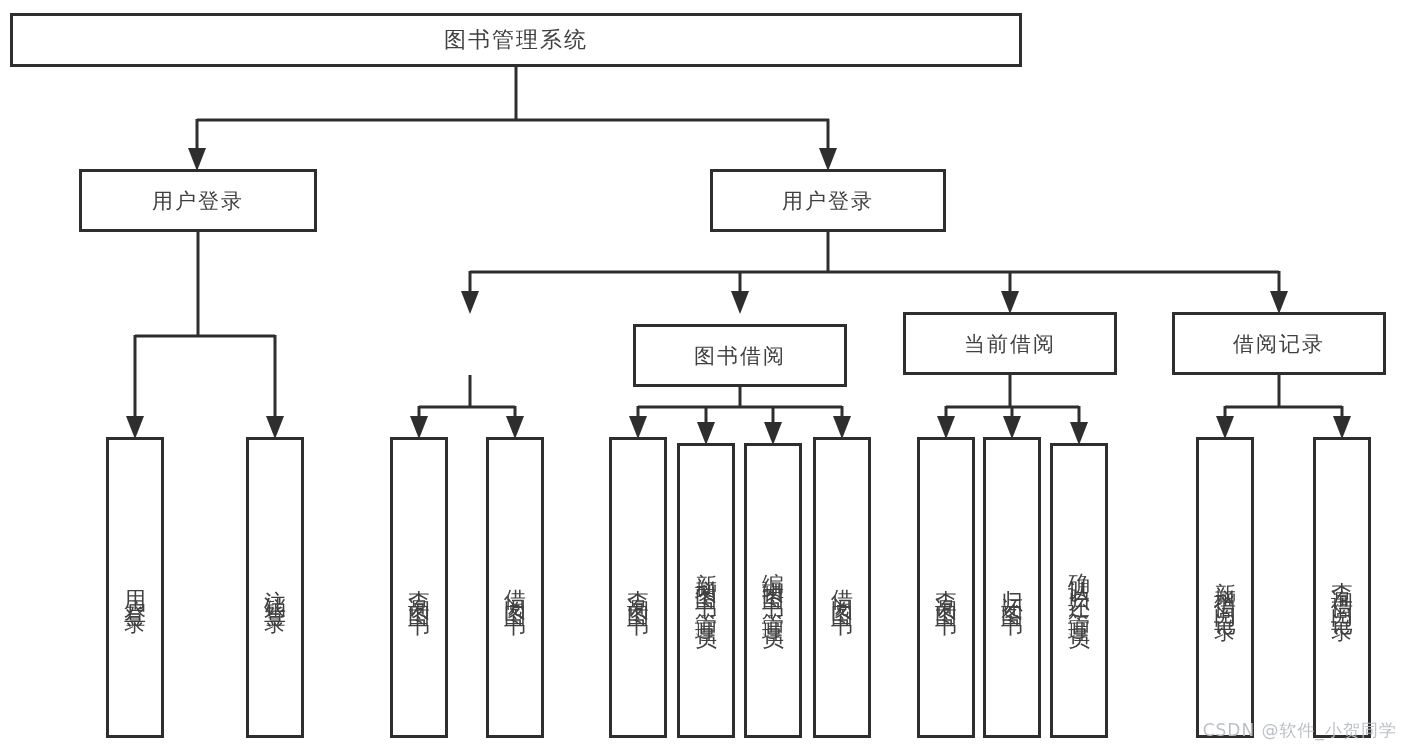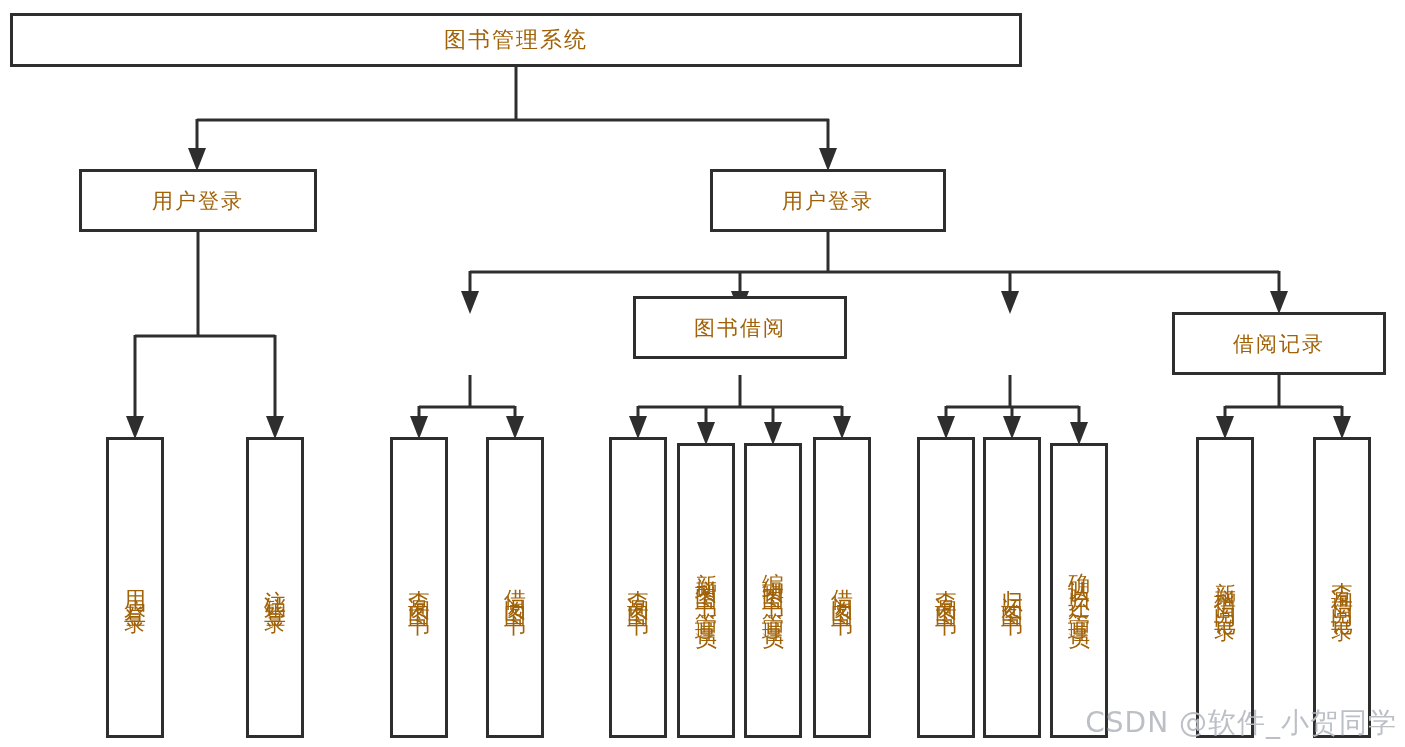--- a/index.html
+++ b/index.html
@@ -13,37 +13,37 @@
     background:#ffffff;
     overflow:hidden;
   }
   svg.wires { position:absolute; left:0; top:0; z-index:1; }
   .node {
     position:absolute;
     box-sizing:border-box;
     border:3px solid #2e2e2e;
     background:#ffffff;
     display:flex; align-items:center; justify-content:center;
-    color:#a16207;
+    color:#404040;
     z-index:2;
   }
   .node.h { font-size:21px; letter-spacing:2px; white-space:nowrap; }
   .node.root { font-size:22px; }
   .node.leaf span.vtext {
     writing-mode: vertical-rl;
     text-orientation: mixed;
     font-size:22px;
     letter-spacing:8px;
     line-height:1;
     white-space:nowrap;
   }
   .watermark {
     position:absolute;
     right:8px; bottom:5px;
-    font-size:28px;
+    font-size:17px;
     letter-spacing:1px;
     color:#b9bdc4;
     opacity:0.95;
     z-index:3;
     white-space:nowrap;
   }
 </style>
 </head>
 <body>
 
@@ -131,22 +131,25 @@
     <span>图书管理系统</span>
   </div>
 
   <div class="node h" style="left:79px; top:169px; width:238px; height:63px;">
     <span>用户登录</span>
   </div>
   <div class="node h" style="left:710px; top:169px; width:236px; height:63px;">
     <span>用户登录</span>
   </div>
 
-  <div class="node h" style="left:633px; top:296px; width:214px; height:63px;">
+  <div class="node h" style="left:633px; top:324px; width:214px; height:63px;">
     <span>图书借阅</span>
+  </div>
+  <div class="node h" style="left:903px; top:312px; width:214px; height:63px;">
+    <span>当前借阅</span>
   </div>
   <div class="node h" style="left:1172px; top:312px; width:214px; height:63px;">
     <span>借阅记录</span>
   </div>
 
   <div class="node leaf" style="left:106px; top:437px; width:58px; height:301px;">
     <span class="vtext">用户登录</span>
   </div>
   <div class="node leaf" style="left:246px; top:437px; width:58px; height:301px;">
     <span class="vtext">注销登录</span>

